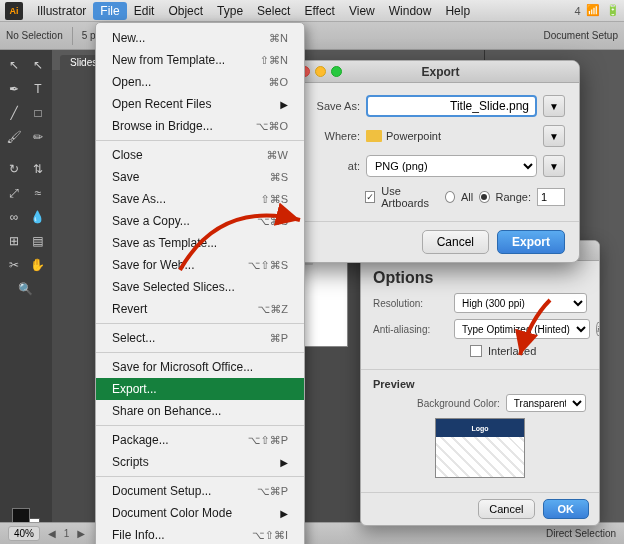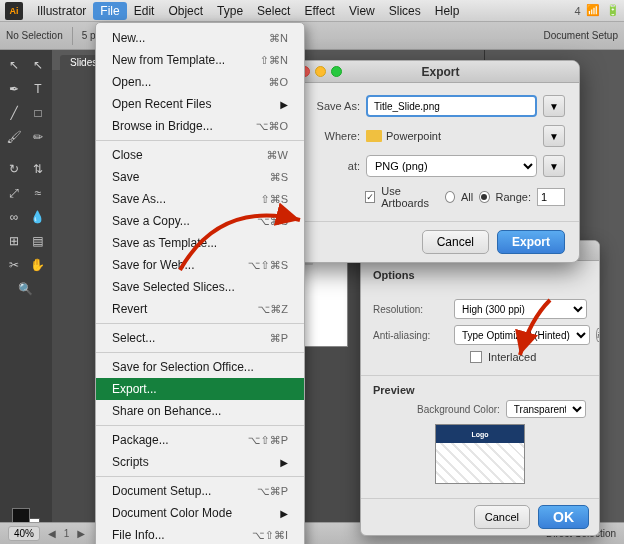--- a/index.html
+++ b/index.html
@@ -288,23 +288,24 @@
       width: 55px;
       text-align: right;
       flex-shrink: 0;
     }
     .dialog-input {
       flex: 1;
       height: 22px;
       border: 2px solid #4a90d9;
       border-radius: 4px;
       padding: 2px 6px;
-      font-size: 10px;
+      font-size: 12px;
       background: white;
       outline: none;
+      text-align: right;
     }
     .dialog-folder-btn {
       width: 22px;
       height: 22px;
       border: 1px solid #aaa;
       background: linear-gradient(to bottom, #f0f0f0, #d8d8d8);
       border-radius: 3px;
       display: flex;
       align-items: center;
       justify-content: center;
@@ -431,24 +432,24 @@
       justify-content: center;
       font-size: 11px;
       font-weight: bold;
       color: #333;
       border-bottom: 1px solid #aaa;
     }
     .png-section {
       padding: 8px 12px 4px;
     }
     .png-section-title {
-      font-size: 11px;
+      font-size: 16px;
       font-weight: bold;
       color: #333;
-      margin-bottom: 18px;
+      margin-bottom: 6px;
     }
     .png-row {
       display: flex;
       align-items: center;
       gap: 6px;
       margin-bottom: 6px;
     }
     .png-row-label {
       font-size: 10px;
       color: #555;
@@ -549,21 +550,21 @@
       gap: 8px;
       padding: 6px 10px;
       border-top: 1px solid #ccc;
     }
     .btn-ok {
       padding: 3px 14px;
       border: 1px solid #2a6ab0;
       border-radius: 5px;
       background: linear-gradient(to bottom, #5aabf0, #3a80d8);
       color: white;
-      font-size: 14px;
+      font-size: 11px;
       font-weight: bold;
       cursor: pointer;
     }
     .btn-cancel-sm {
       padding: 3px 10px;
       border: 1px solid #aaa;
       border-radius: 5px;
       background: linear-gradient(to bottom, #f5f5f5, #e0e0e0);
       font-size: 11px;
       cursor: pointer;
@@ -644,21 +645,21 @@
   </div>
   <div class="menu-items">
     <div class="menu-item">Illustrator</div>
     <div class="menu-item file-active">File</div>
     <div class="menu-item">Edit</div>
     <div class="menu-item">Object</div>
     <div class="menu-item">Type</div>
     <div class="menu-item">Select</div>
     <div class="menu-item">Effect</div>
     <div class="menu-item">View</div>
-    <div class="menu-item">Slices</div>
+    <div class="menu-item">Window</div>
     <div class="menu-item">Help</div>
   </div>
   <div style="margin-left:auto; display:flex; align-items:center; gap:6px; font-size:11px; color:#555;">
     <span>4</span>
     <span>📶</span>
     <span>🔋</span>
   </div>
 </div>
 
 <div class="toolbar">
@@ -799,21 +800,21 @@
     <span>Revert</span>
     <span class="menu-shortcut">⌥⌘Z</span>
   </div>
   <div class="menu-separator"></div>
   <div class="menu-entry">
     <span>Select...</span>
     <span class="menu-shortcut">⌘P</span>
   </div>
   <div class="menu-separator"></div>
   <div class="menu-entry">
-    <span>Save for Selection Office...</span>
+    <span>Save for Microsoft Office...</span>
   </div>
   <div class="menu-entry highlighted">
     <span>Export...</span>
   </div>
   <div class="menu-entry">
     <span>Share on Behance...</span>
   </div>
   <div class="menu-separator"></div>
   <div class="menu-entry">
     <span>Package...</span>

